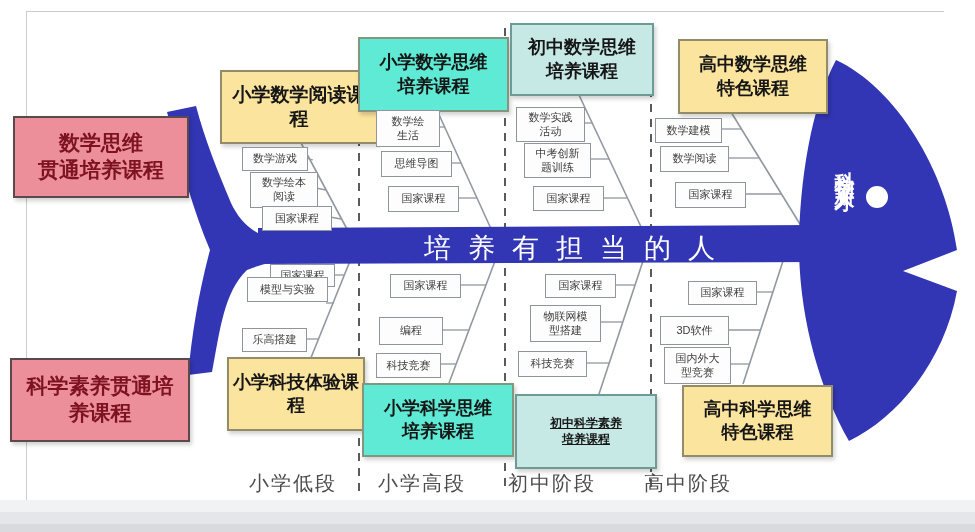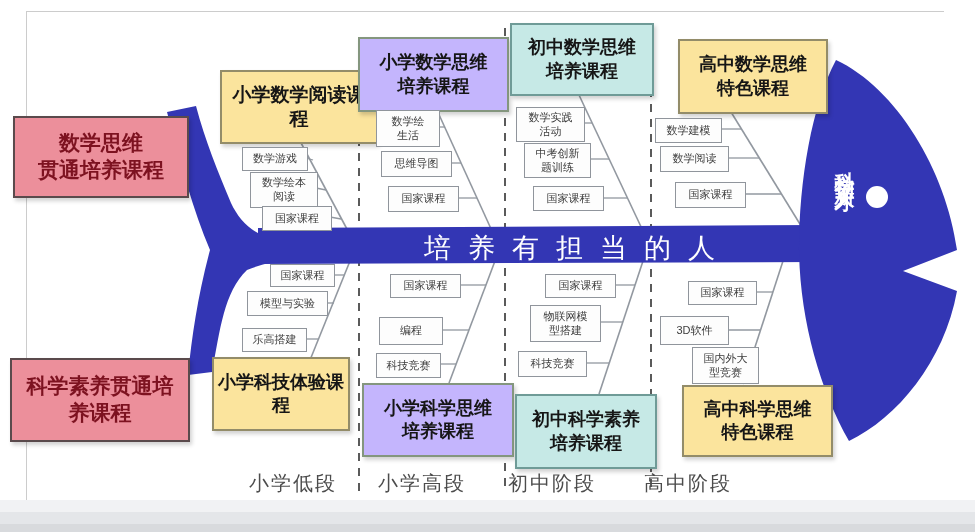--- a/index.html
+++ b/index.html
@@ -9,21 +9,21 @@
   }
   .hairline { position:absolute; background:#cccccc; }
   #fish-svg { position:absolute; left:0; top:0; }
   .bigbox {
     position:absolute; display:flex; align-items:center; justify-content:center;
     text-align:center; font-weight:bold; white-space:pre-line; line-height:1.28;
     border:2px solid #8a8a7c; box-shadow:2px 3px 4px rgba(0,0,0,.18);
   }
   .pink   { background:#ec8f9b; color:#7d1220; border-color:#5a4a4c; }
   .yellow { background:#fbe49d; color:#161616; border-color:#938c69;margin-left:24px; }
-  .green  { background:#c4b5fd; color:#161616; border-color:#84967e; }
+  .green  { background:#5eead4; color:#161616; border-color:#84967e; }
   .cyan   { background:#c6e9e6; color:#161616; border-color:#6f9b97; }
   .sbox {
     position:absolute; display:flex; align-items:center; justify-content:center;
     text-align:center; background:#fdfdfd; border:1px solid #90959c;
     color:#3c3c3c; font-size:11px; line-height:1.25; white-space:pre-line;
   }
   .stage {
     position:absolute; width:140px; top:470px; text-align:center;
     font-family:"Liberation Serif", serif; font-size:20px; color:#4c4c4c;
     letter-spacing:2px;
@@ -124,23 +124,23 @@
   <div class="bigbox pink" style="left:10px; top:318px; width:176px; height:80px; font-size:21px;margin-top:40px;">科学素养贯通培
 养课程</div>
 
   <div class="bigbox yellow" style="left:196px; top:70px; width:154px; height:70px; font-size:19px;">小学数学阅读课
 程</div>
   <div class="sbox" style="left:242px; top:147px; width:64px; height:22px;">数学游戏</div>
   <div class="sbox" style="left:250px; top:172px; width:66px; height:34px;">数学绘本
 阅读</div>
   <div class="sbox" style="left:262px; top:206px; width:68px; height:23px;">国家课程</div>
   <div class="sbox" style="left:270px; top:264px; width:63px; height:21px;">国家课程</div>
-  <div class="sbox" style="left:247px; top:291px; width:79px; height:23px;">模型与实验</div>
+  <div class="sbox" style="left:247px; top:277px; width:79px; height:23px;">模型与实验</div>
   <div class="sbox" style="left:242px; top:328px; width:63px; height:22px;">乐高搭建</div>
-  <div class="bigbox yellow" style="left:188px; top:357px; width:134px; height:70px; font-size:18px;">小学科技体验课
+  <div class="bigbox yellow" style="left:203px; top:357px; width:134px; height:70px; font-size:18px;">小学科技体验课
 程</div>
   <div class="stage" style="left:223px;">小学低段</div>
 
   <div class="bigbox green" style="left:358px; top:37px; width:147px; height:71px; font-size:18px;">小学数学思维
 培养课程</div>
   <div class="sbox" style="left:376px; top:110px; width:62px; height:35px;">数学绘
 生活</div>
   <div class="sbox" style="left:381px; top:151px; width:69px; height:24px;">思维导图</div>
   <div class="sbox" style="left:388px; top:186px; width:69px; height:24px;">国家课程</div>
   <div class="sbox" style="left:390px; top:274px; width:69px; height:22px;">国家课程</div>
@@ -154,32 +154,32 @@
 培养课程</div>
   <div class="sbox" style="left:524px; top:143px; width:65px; height:33px;">中考创新
 题训练</div>
   <div class="sbox" style="left:516px; top:107px; width:67px; height:33px;">数学实践
 活动</div>
   <div class="sbox" style="left:533px; top:186px; width:69px; height:23px;">国家课程</div>
   <div class="sbox" style="left:545px; top:274px; width:69px; height:22px;">国家课程</div>
   <div class="sbox" style="left:530px; top:305px; width:69px; height:35px;">物联网模
 型搭建</div>
   <div class="sbox" style="left:518px; top:351px; width:67px; height:24px;">科技竞赛</div>
-  <div class="bigbox cyan" style="left:515px; top:394px; width:138px; height:71px; font-size:18px;">初中科学素养
+  <div class="bigbox cyan" style="left:515px; top:394px; width:138px; height:71px; font-size:12px;text-decoration:underline;">初中科学素养
 培养课程</div>
   <div class="stage" style="left:482px;">初中阶段</div>
 
   <div class="bigbox yellow" style="left:654px; top:39px; width:146px; height:71px; font-size:18px;">高中数学思维
 特色课程</div>
   <div class="sbox" style="left:655px; top:118px; width:65px; height:23px;">数学建模</div>
   <div class="sbox" style="left:660px; top:146px; width:67px; height:24px;">数学阅读</div>
   <div class="sbox" style="left:675px; top:182px; width:69px; height:24px;">国家课程</div>
   <div class="sbox" style="left:688px; top:281px; width:67px; height:22px;">国家课程</div>
   <div class="sbox" style="left:660px; top:316px; width:67px; height:27px;">3D软件</div>
-  <div class="sbox" style="left:664px; top:347px; width:65px; height:35px;margin-left:28px;">国内外大
+  <div class="sbox" style="left:664px; top:347px; width:65px; height:35px;">国内外大
 型竞赛</div>
   <div class="bigbox yellow" style="left:658px; top:385px; width:147px; height:68px; font-size:18px;">高中科学思维
 特色课程</div>
   <div class="stage" style="left:618px;">高中阶段</div>
 
   <div class="footer-strip" style="top:500px; height:12px; background:#f1f2f4;"></div>
   <div class="footer-strip" style="top:512px; height:12px; background:#e4e6e9;"></div>
   <div class="footer-strip" style="top:524px; height:8px;  background:#d8dadd;"></div>
 
 </div>

